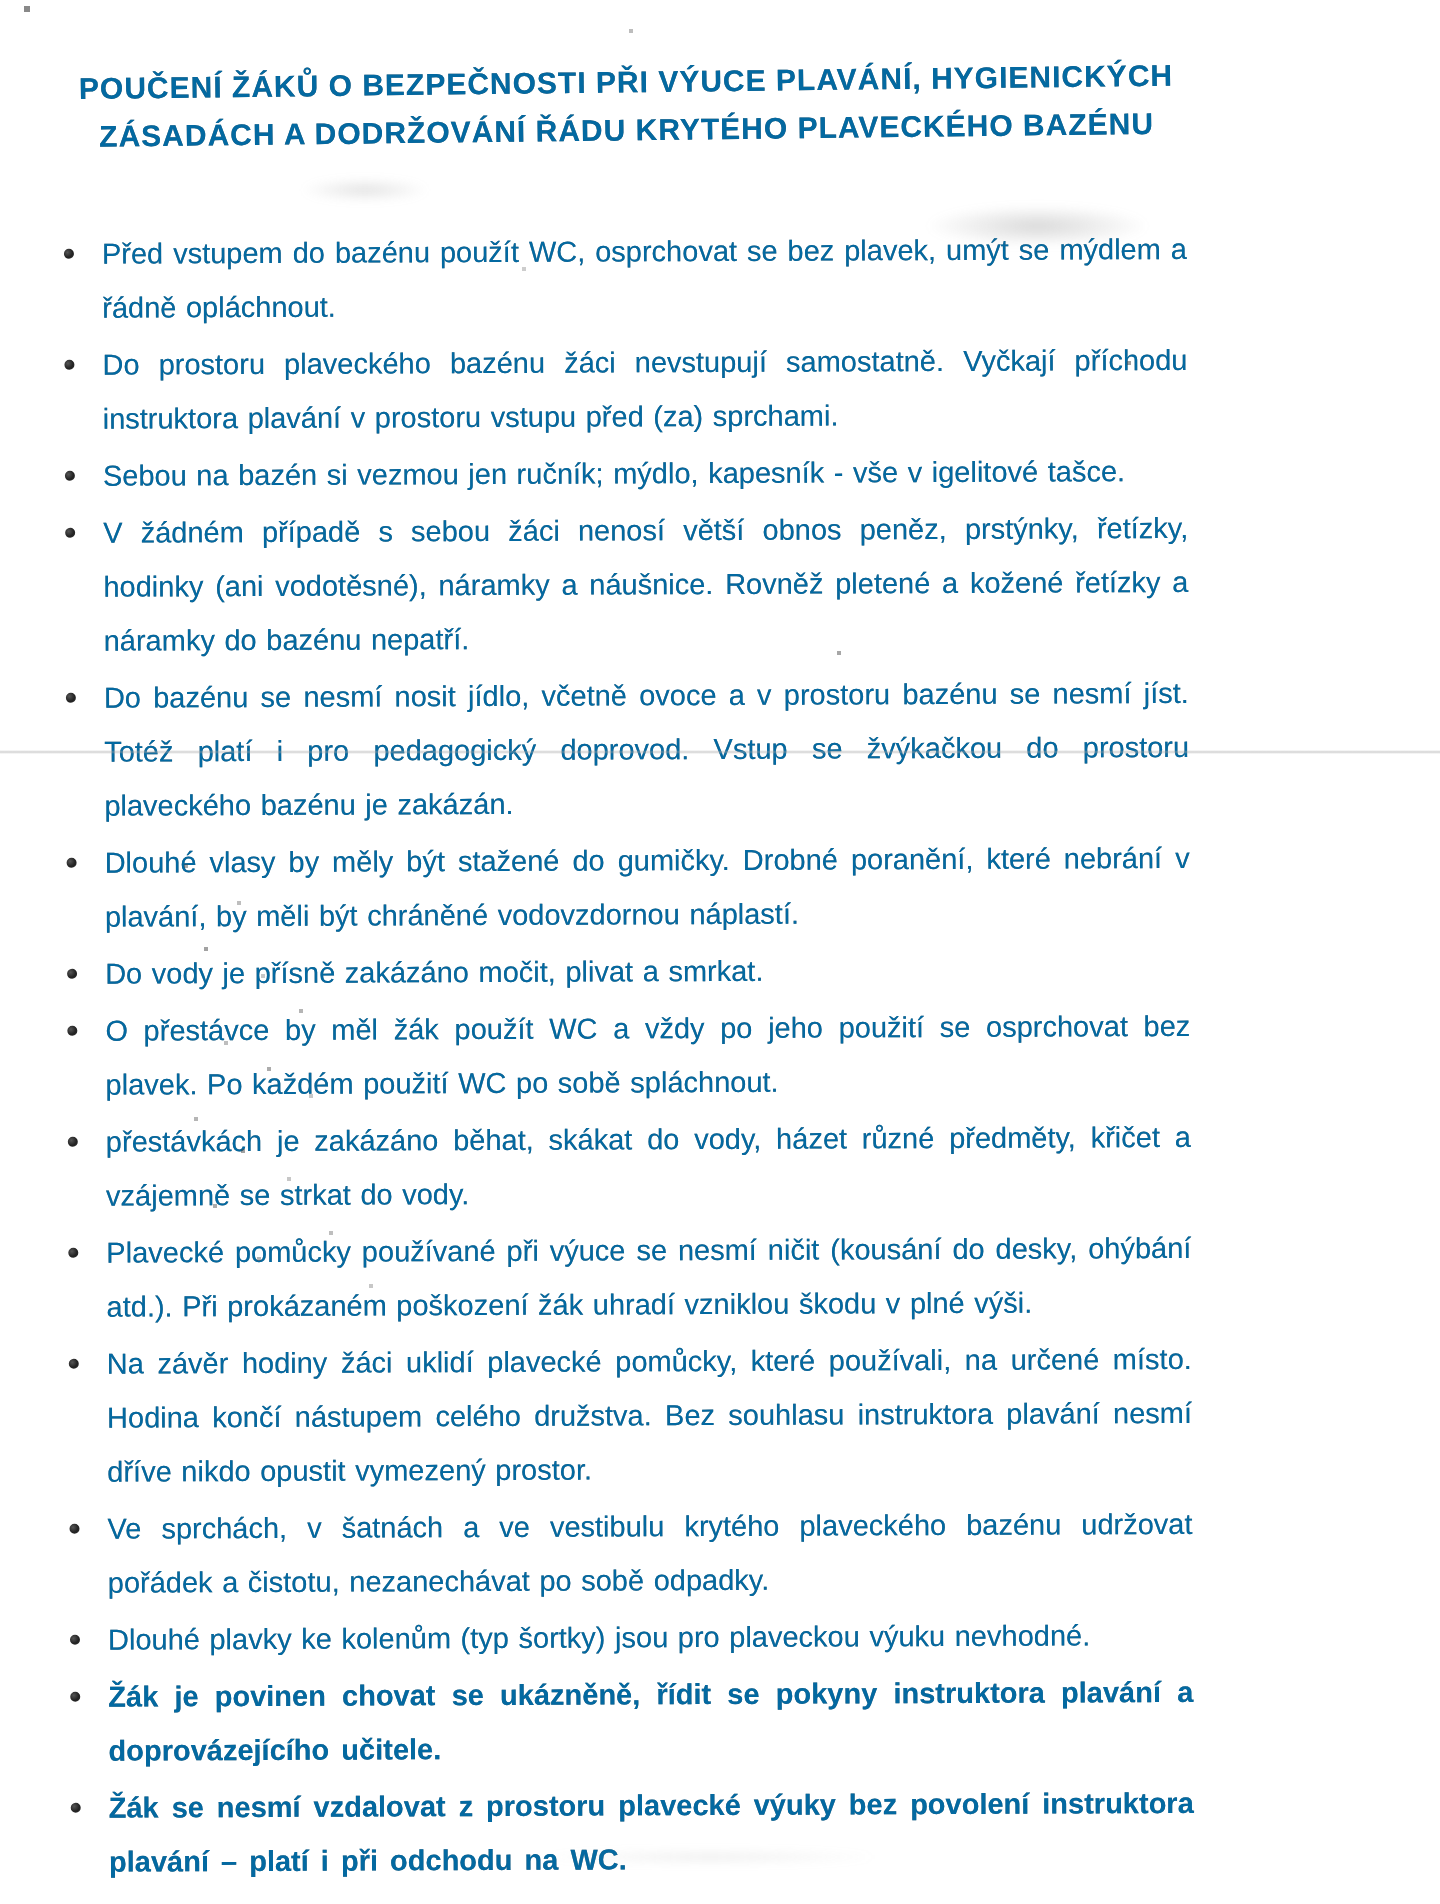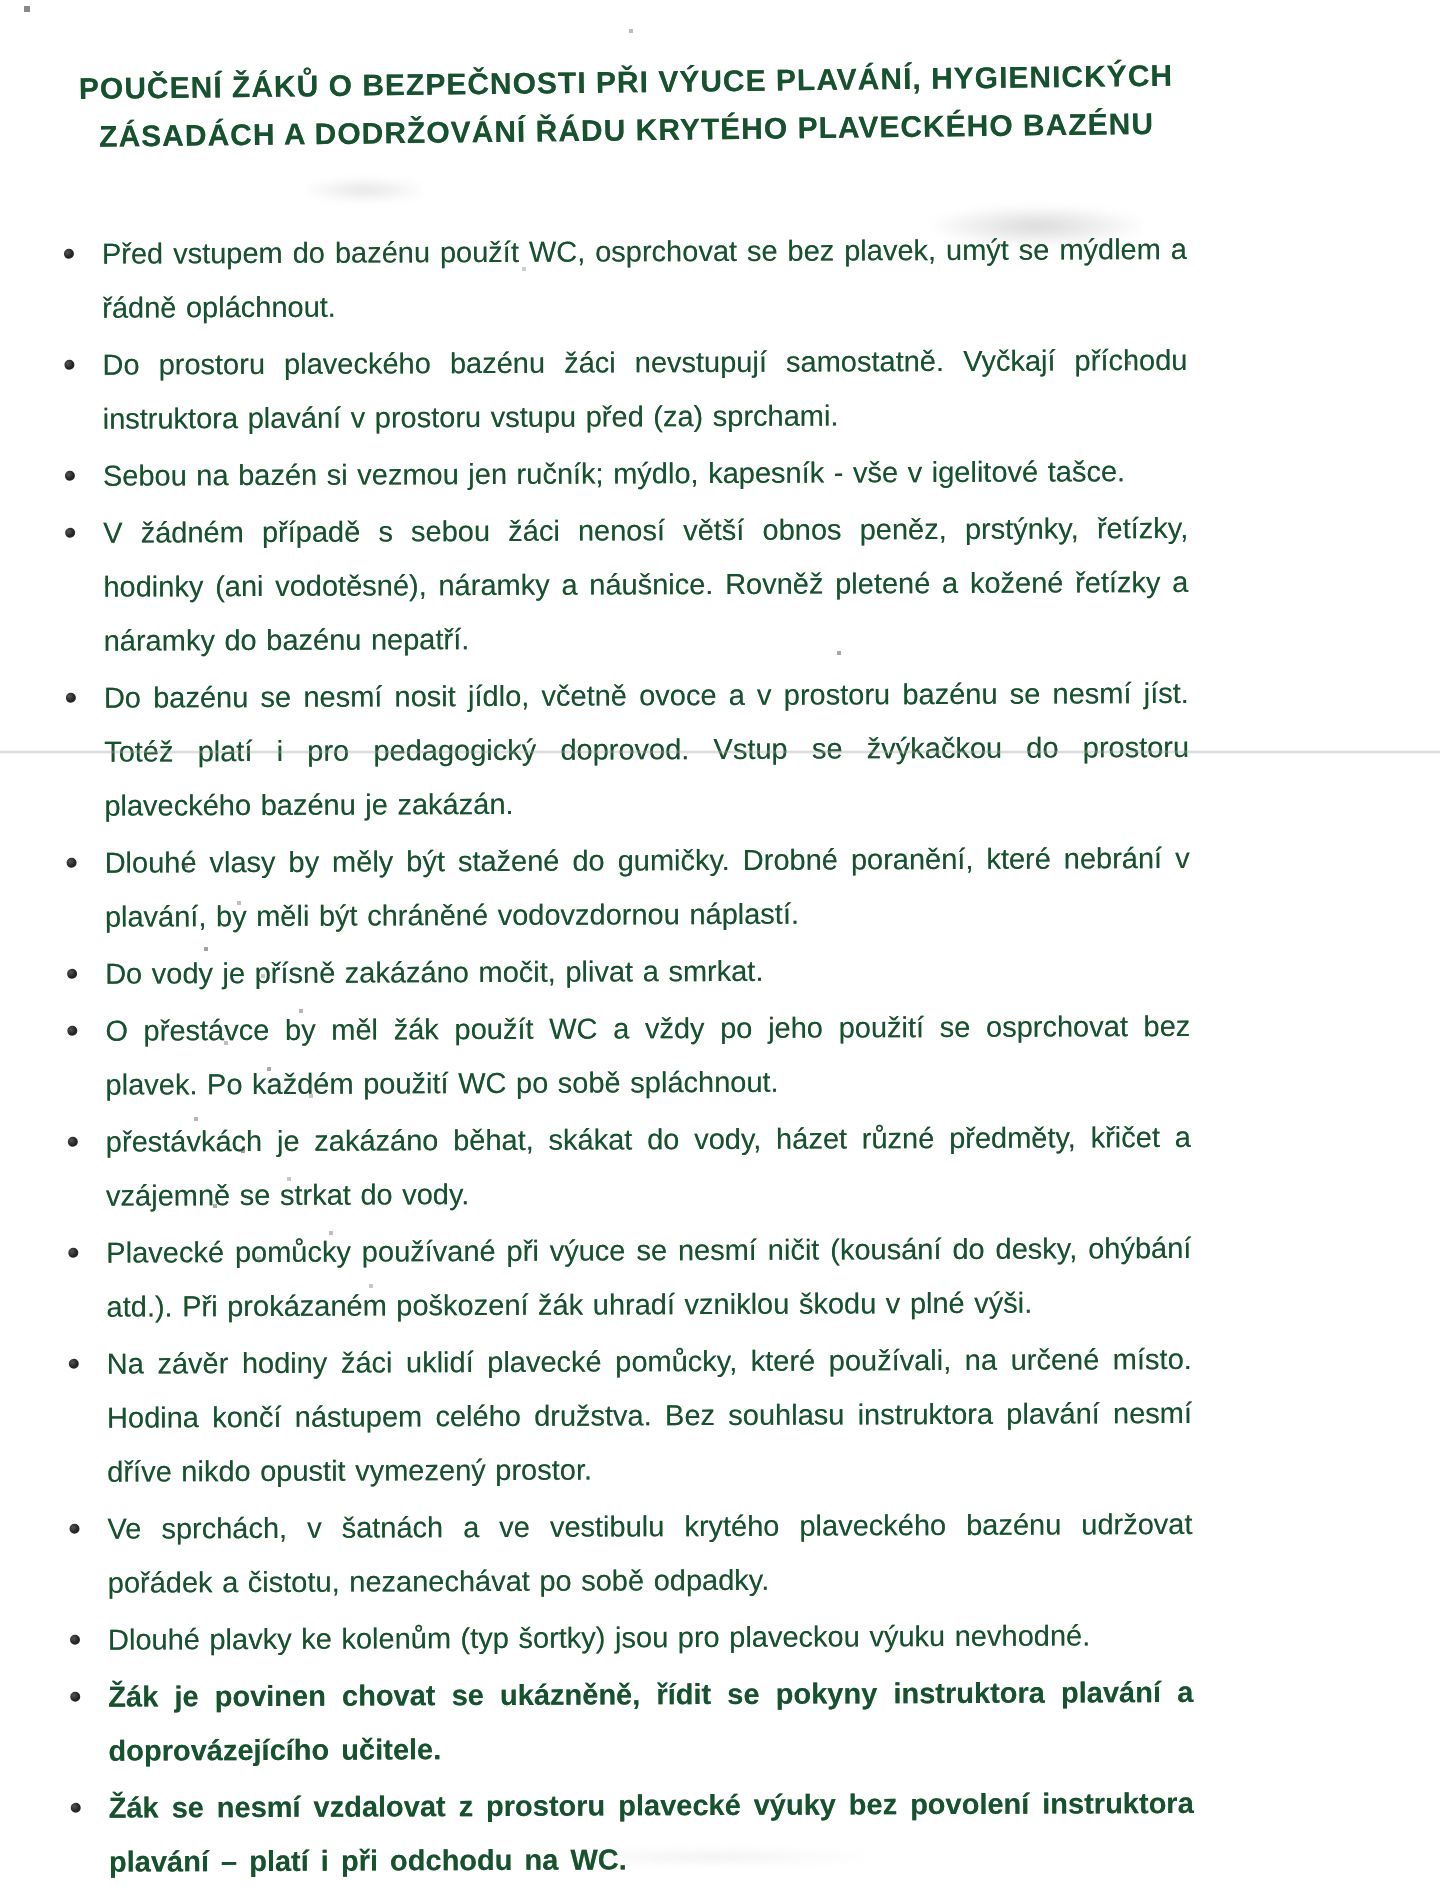--- a/index.html
+++ b/index.html
@@ -7,21 +7,21 @@
     padding: 0;
     background: #ffffff;
   }
   .page {
     position: relative;
     width: 1440px;
     height: 1904px;
     background: #ffffff;
     overflow: hidden;
     font-family: "Liberation Sans", sans-serif;
-    color: #14532d;
+    color: #0369a1;
   }
   
   .scan {
     position: absolute;
     inset: 0;
     transform: rotate(-0.25deg);
   }
   .doc-title {
     margin: 58px 260px 0 80px;
     text-align: center;

